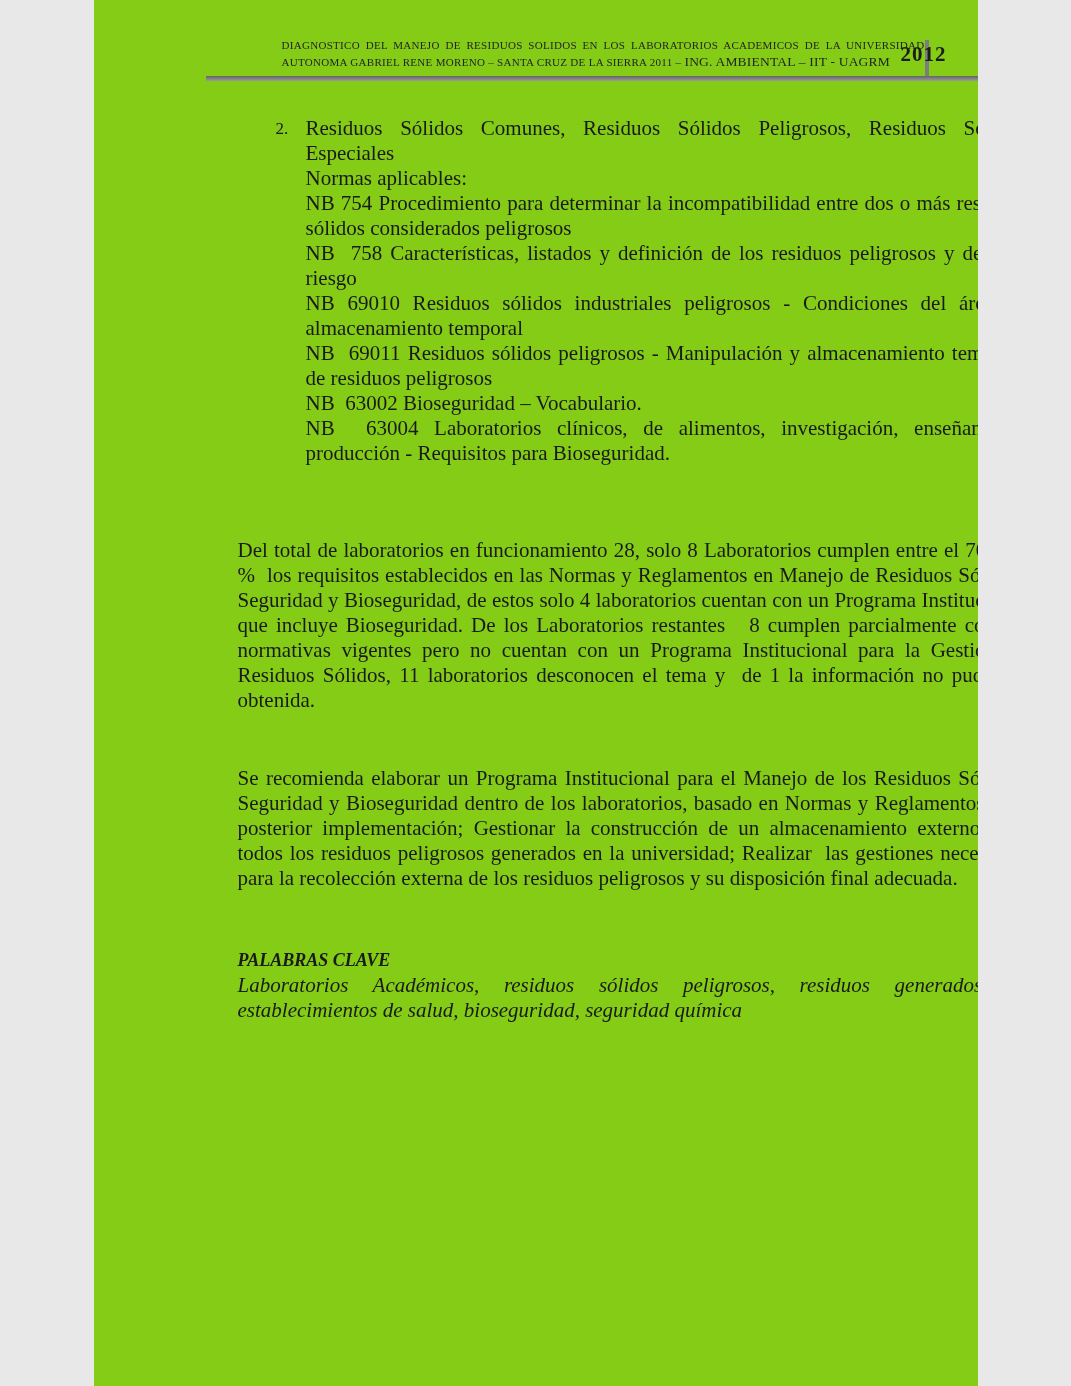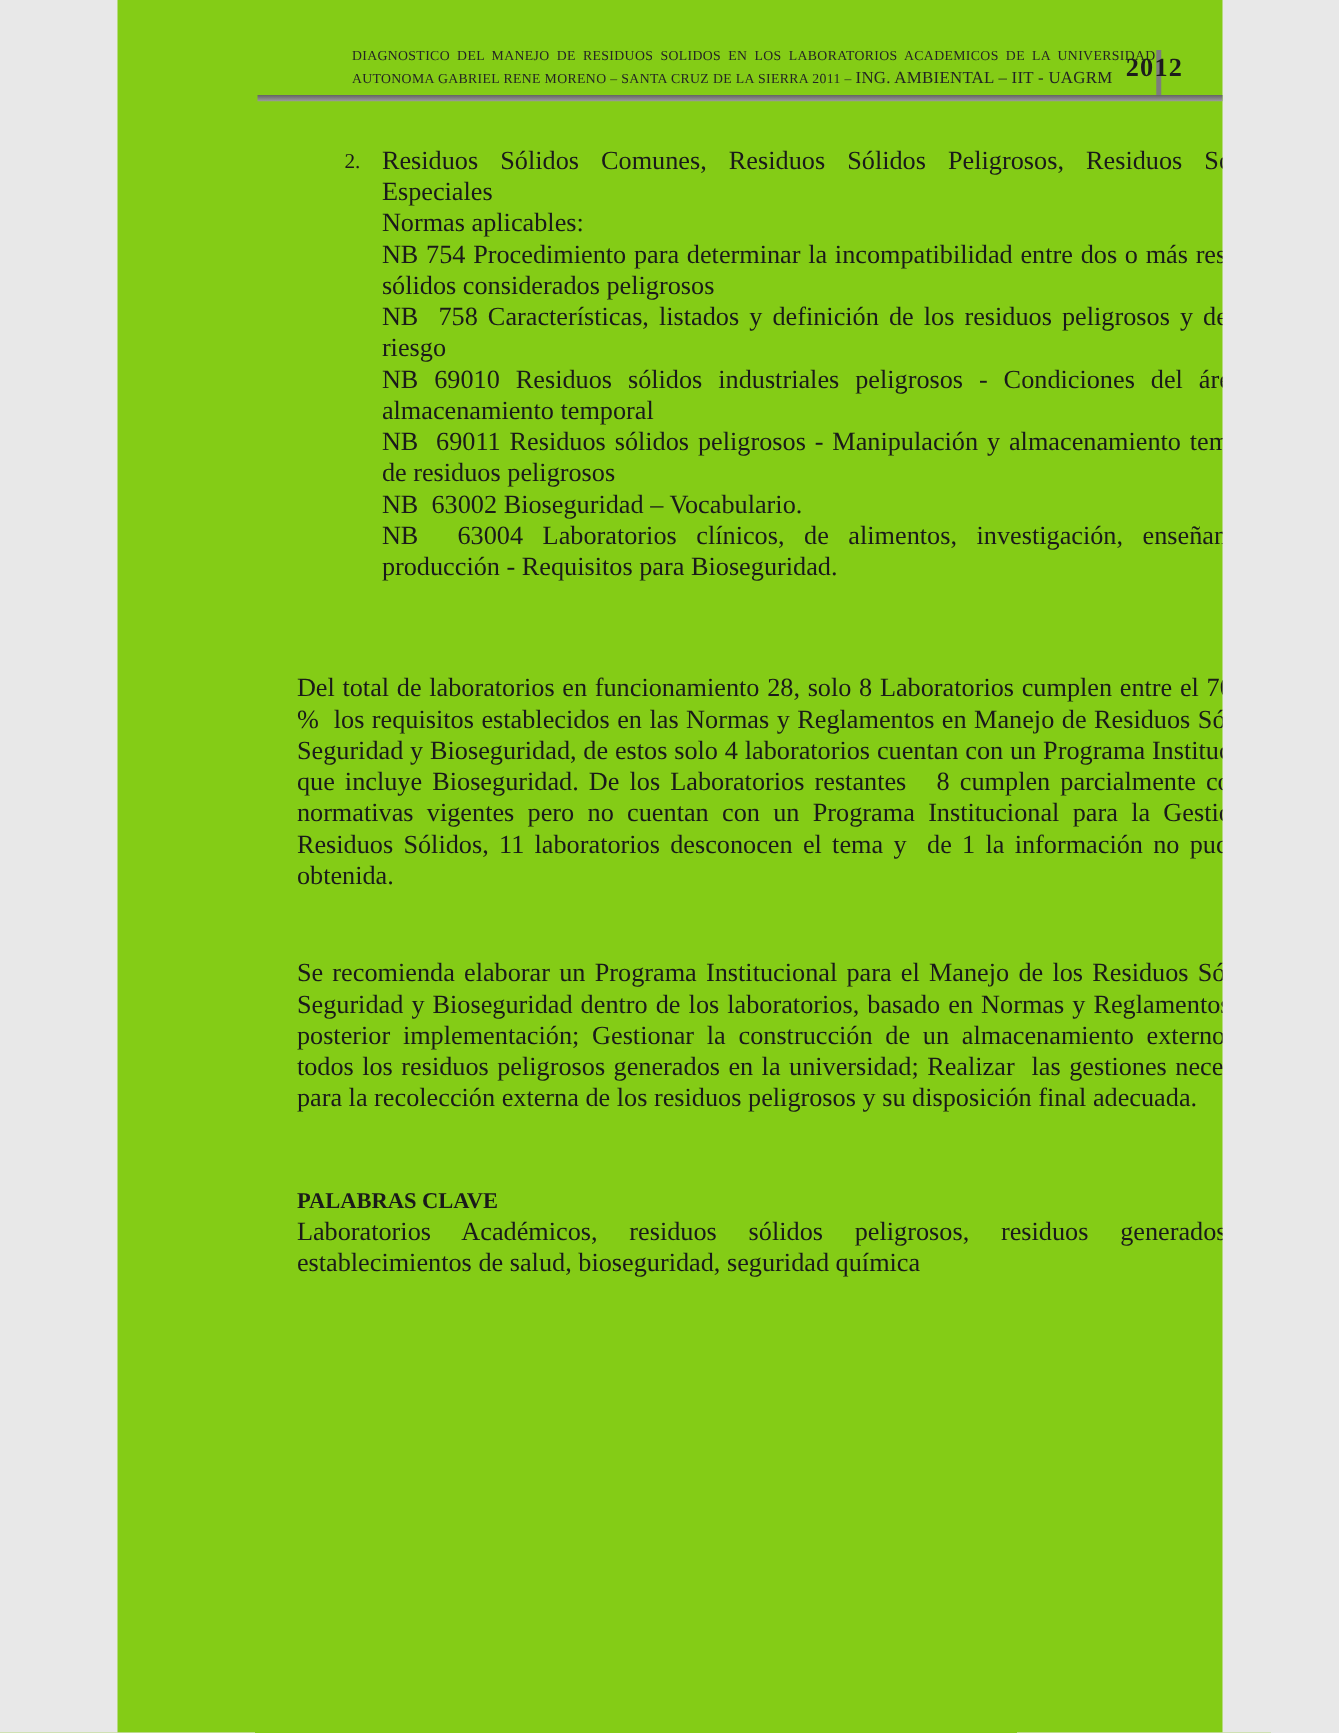--- a/index.html
+++ b/index.html
@@ -72,20 +72,20 @@
         <div class="para">NB&nbsp; 69011 Residuos sólidos peligrosos - Manipulación y almacenamiento temporal de residuos peligrosos</div>
         <div class="para">NB&nbsp; 63002 Bioseguridad – Vocabulario.</div>
         <div class="para">NB&nbsp; 63004 Laboratorios clínicos, de alimentos, investigación, enseñanza y producción - Requisitos para Bioseguridad.</div>
       </div>
     </div>
   </div>
 
   <div class="content p1 para" style="position:absolute;">Del total de laboratorios en funcionamiento 28, solo 8 Laboratorios cumplen entre el 70 - 95 %&nbsp; los requisitos establecidos en las Normas y Reglamentos en Manejo de Residuos Sólidos, Seguridad y Bioseguridad, de estos solo 4 laboratorios cuentan con un Programa Institucional que incluye Bioseguridad. De los Laboratorios restantes &nbsp; 8 cumplen parcialmente con las normativas vigentes pero no cuentan con un Programa Institucional para la Gestión de Residuos Sólidos, 11 laboratorios desconocen el tema y&nbsp; de 1 la información no pudo ser obtenida.</div>
   <div class="content p2 para" style="position:absolute;">Se recomienda elaborar un Programa Institucional para el Manejo de los Residuos Sólidos, Seguridad y Bioseguridad dentro de los laboratorios, basado en Normas y Reglamentos y su posterior implementación; Gestionar la construcción de un almacenamiento externo para todos los residuos peligrosos generados en la universidad; Realizar&nbsp; las gestiones necesarias para la recolección externa de los residuos peligrosos y su disposición final adecuada.</div>
 
-  <div class="content kw" style="position:absolute;">
+  <div class="content kw" style="position:absolute;font-style:italic;">
     <div class="kw-heading">PALABRAS CLAVE</div>
     <div class="para">Laboratorios Académicos, residuos sólidos peligrosos, residuos generados en establecimientos de salud, bioseguridad, seguridad química</div>
   </div>
 
   <div class="page-number">3</div>
 
 </div>
 
 </body></html>

